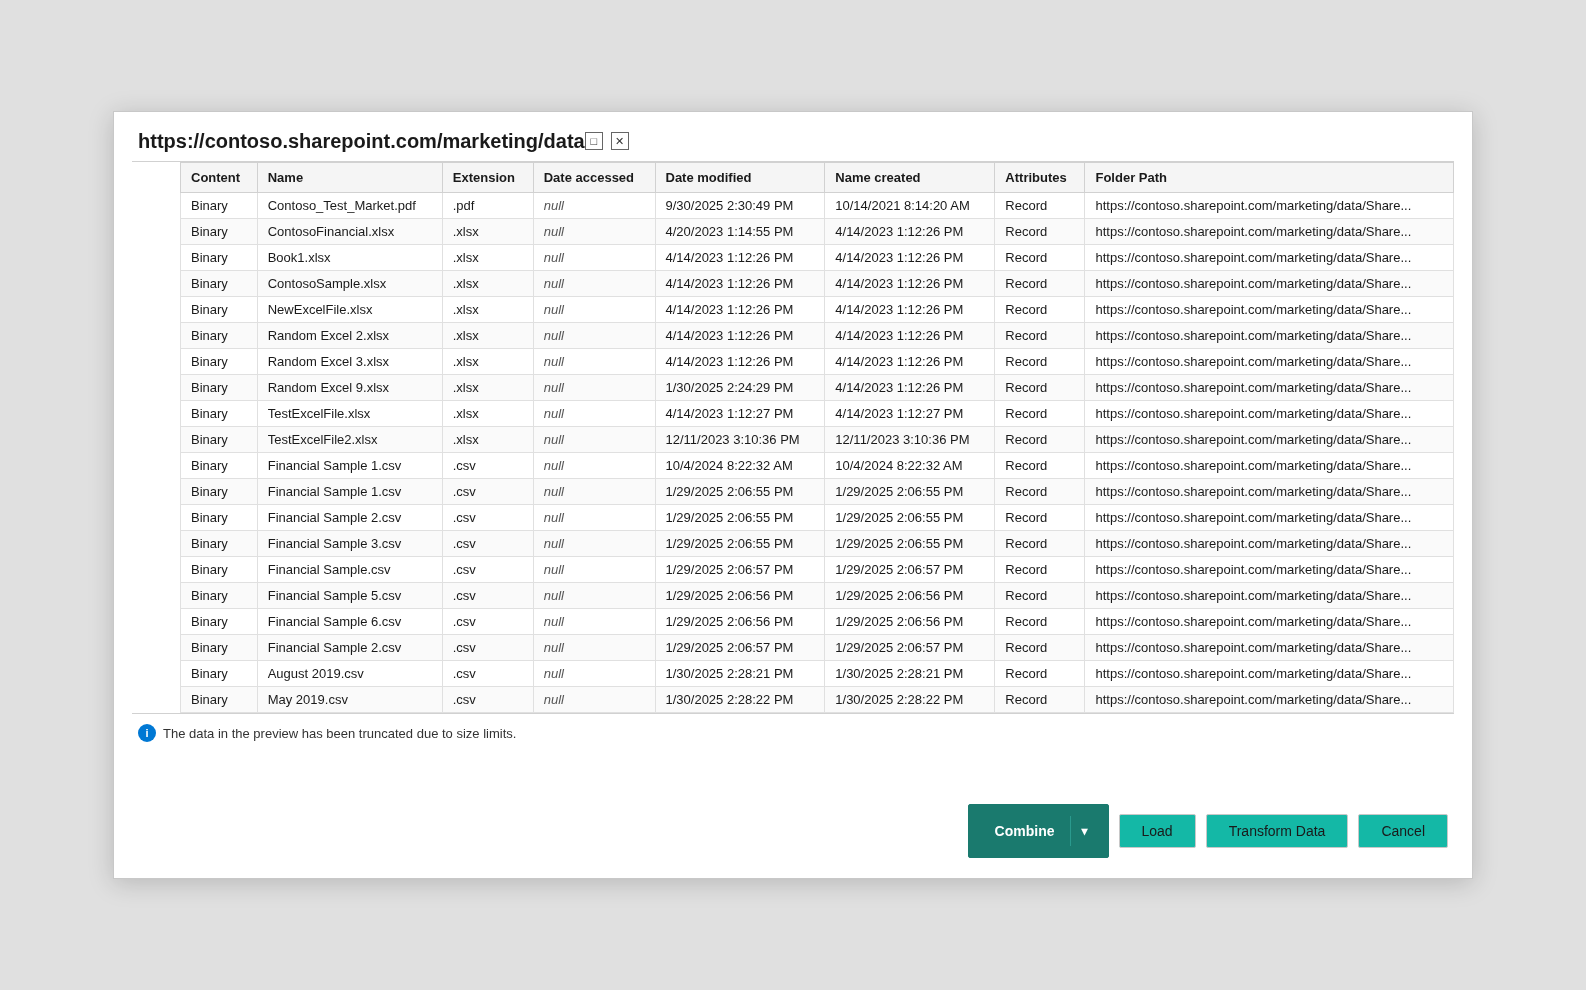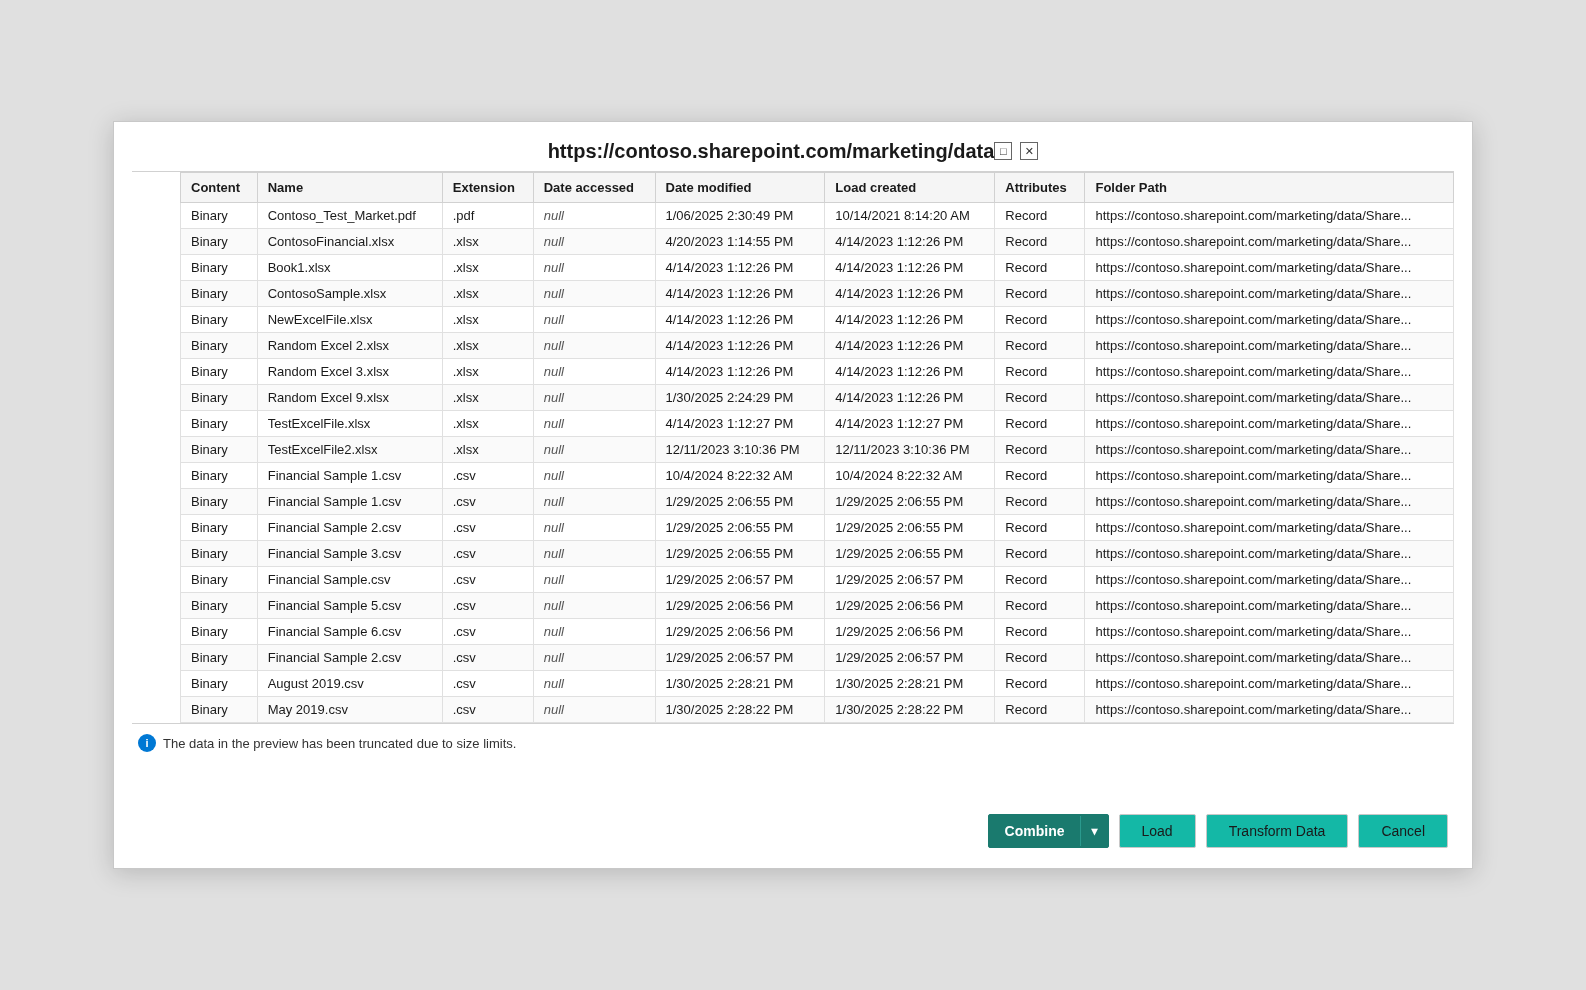--- a/index.html
+++ b/index.html
@@ -18,21 +18,21 @@
       background: #fff;
       border: 1px solid #c8c8c8;
       box-shadow: 0 4px 24px rgba(0,0,0,0.18);
       display: flex;
       flex-direction: column;
       position: relative;
     }
     .title-bar {
       display: flex;
       align-items: flex-start;
-      justify-content: center;
+      justify-content: flex-start;
       padding: 18px 24px 8px 24px;
     }
     .title-text {
       font-size: 20px;
       font-weight: 700;
       color: #1a1a1a;
     }
     .window-controls {
       display: flex;
       gap: 8px;
@@ -129,21 +129,21 @@
       font-weight: 400;
     }
     .btn-primary {
       background: #1a7a6e;
       color: #fff;
       border: 1px solid #1a7a6e;
       font-weight: 600;
       display: flex;
       align-items: center;
       gap: 0;
-      padding: 0;
+      padding: 10px;
       overflow: hidden;
     }
     .btn-primary-label {
       padding: 8px 16px;
       font-size: 14px;
       font-weight: 600;
       color: #fff;
     }
     .btn-primary-arrow {
       padding: 8px 10px;
@@ -171,32 +171,32 @@
   <div class="table-container">
     <table>
       <thead>
         <tr>
 
         <th>Content</th>
             <th>Name</th>
             <th>Extension</th>
             <th>Date accessed</th>
             <th>Date modified</th>
-            <th>Load created</th>
+            <th>Name created</th>
             <th>Attributes</th>
             <th>Folder Path</th>
           </tr>
       </thead>
       <tbody id="table-body">
       <tr>
             <td>Binary</td>
             <td>Contoso_Test_Market.pdf</td>
             <td>.pdf</td>
             <td class="italic">null</td>
-            <td>1/06/2025 2:30:49 PM</td>
+            <td>9/30/2025 2:30:49 PM</td>
             <td>10/14/2021 8:14:20 AM</td>
             <td>Record</td>
             <td>https://contoso.sharepoint.com/marketing/data/Share...</td>
           </tr>
           <tr>
             <td>Binary</td>
             <td>ContosoFinancial.xlsx</td>
             <td>.xlsx</td>
             <td class="italic">null</td>
             <td>4/20/2023 1:14:55 PM</td>

